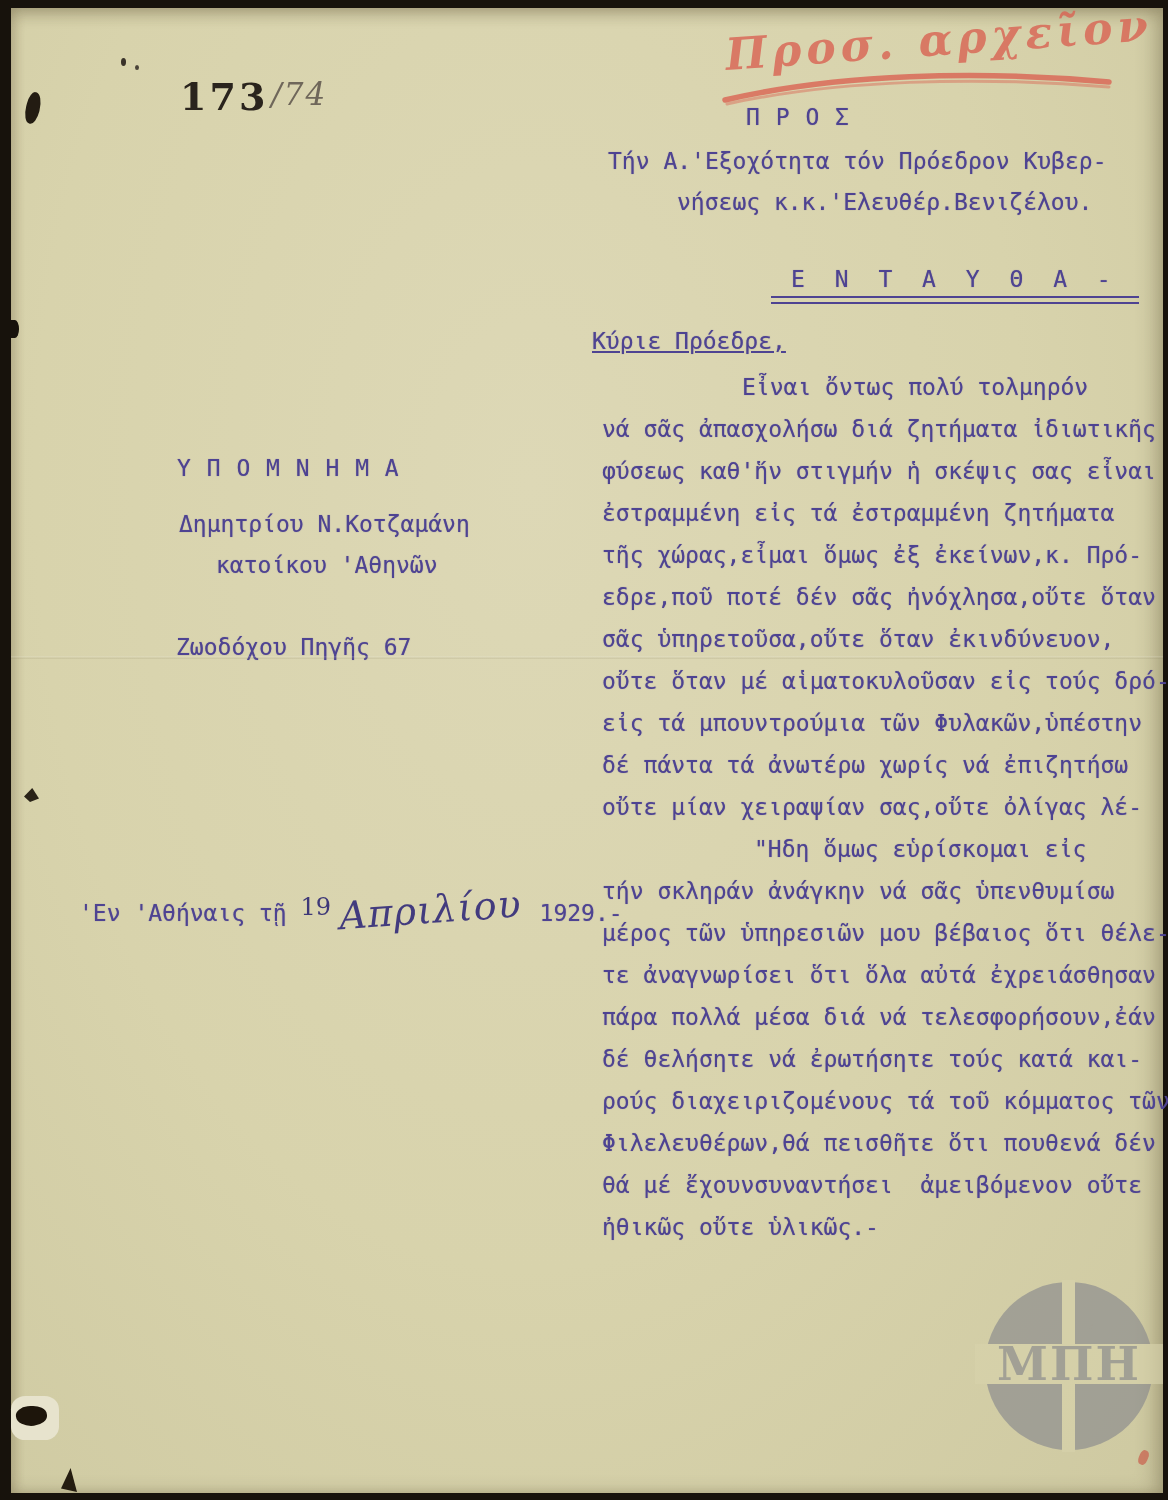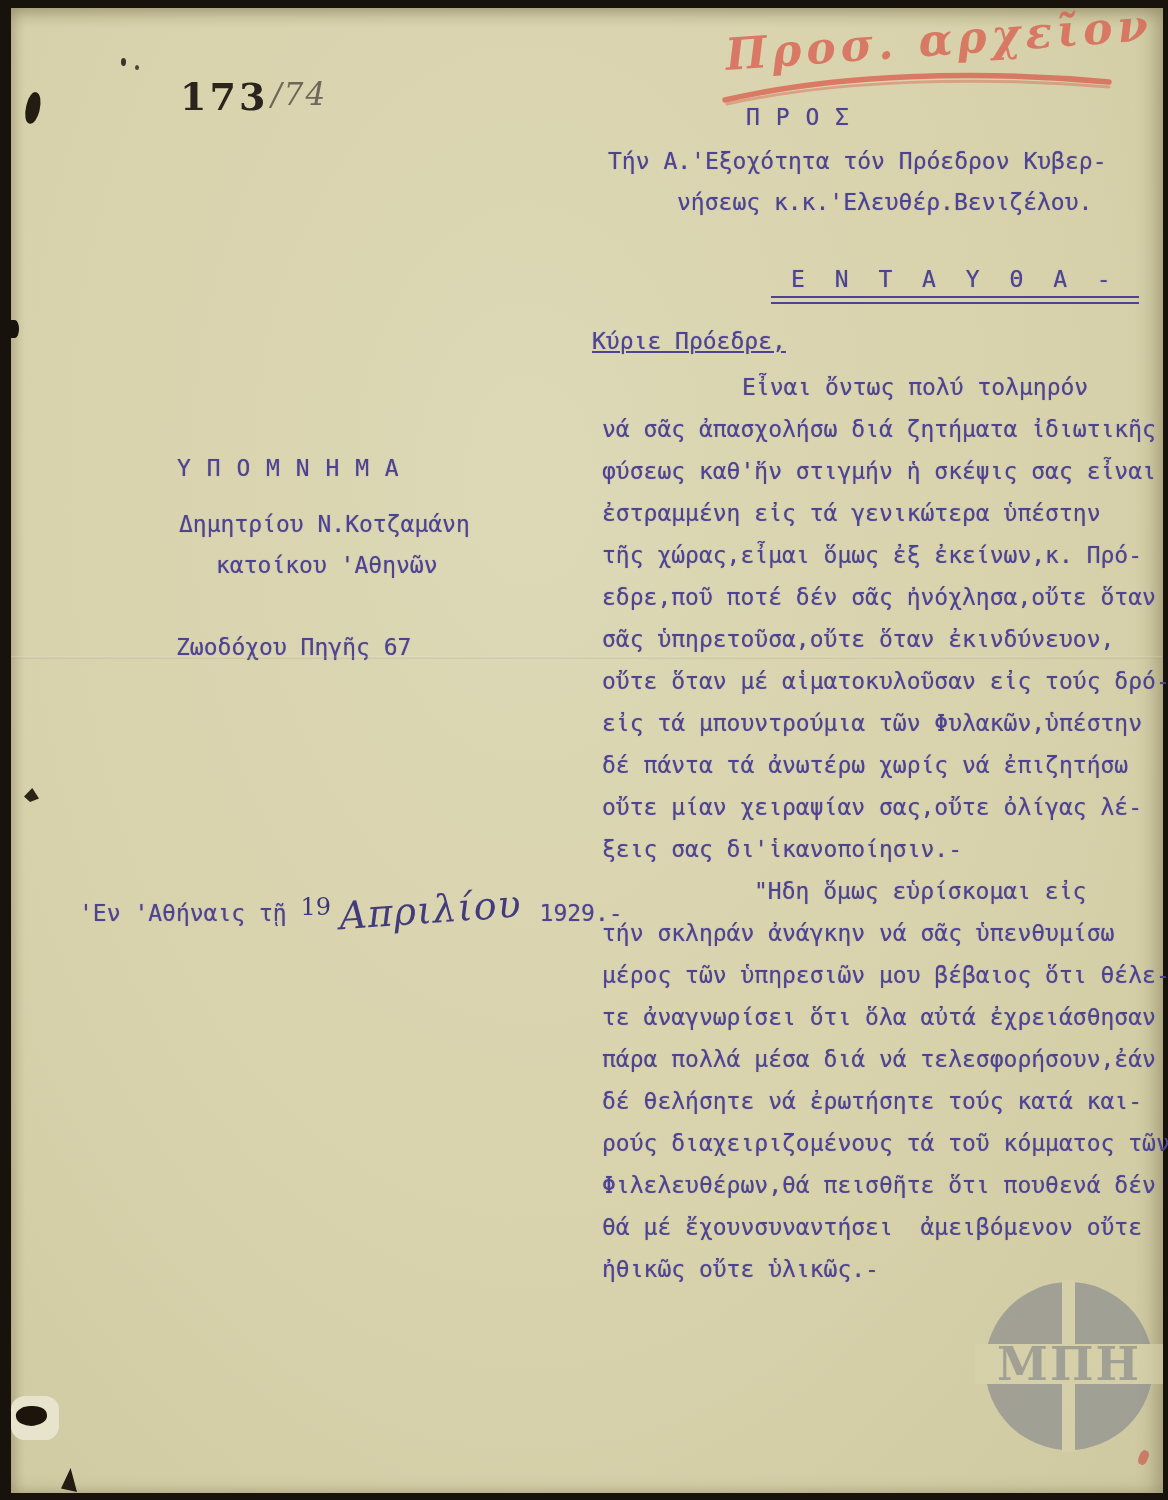--- a/index.html
+++ b/index.html
@@ -114,29 +114,28 @@
   <div class="typed pros-heading">Π Ρ Ο Σ</div>
   <div class="typed addr-line1">Τήν Α.'Εξοχότητα τόν Πρόεδρον Κυβερ-</div>
   <div class="typed addr-line2">νήσεως κ.κ.'Ελευθέρ.Βενιζέλου.</div>
   <div class="typed entautha">Ε Ν Τ Α Υ Θ Α -</div>
 
   <div class="typed salutation">Κύριε Πρόεδρε,</div>
   <div class="letter-body">
       <div class="bline" style="padding-left: 140px;"><span>Εἶναι ὄντως πολύ τολμηρόν</span></div>
       <div class="bline"><span>νά σᾶς ἀπασχολήσω διά ζητήματα ἰδιωτικῆς</span></div>
       <div class="bline"><span>φύσεως καθ'ἥν στιγμήν ἡ σκέψις σας εἶναι</span></div>
-      <div class="bline"><span>ἐστραμμένη εἰς τά γενικώτερα ὑπέστην</span></div>
+      <div class="bline"><span>ἐστραμμένη εἰς τά ἐστραμμένη ζητήματα</span></div>
       <div class="bline"><span>τῆς χώρας,εἶμαι ὅμως ἐξ ἐκείνων,κ. Πρό-</span></div>
       <div class="bline"><span>εδρε,ποῦ ποτέ δέν σᾶς ἠνόχλη</span><span class="u">σα,οὔτε ὅταν</span></div>
       <div class="bline"><span class="u">σᾶς ὑπηρετοῦσα,οὔτε ὅταν ἐκινδύνευον,</span></div>
       <div class="bline"><span class="u">οὔτε ὅταν μέ αἱματοκυλοῦσαν εἰς τούς δρό-</span></div>
       <div class="bline"><span class="u">εἰς τά μπουντρούμια τῶν Φυλακῶν,</span><span>ὑπέστην</span></div>
       <div class="bline"><span>δέ πάντα τά ἀνωτέρω χωρίς νά ἐπιζητήσω</span></div>
       <div class="bline"><span>οὔτε μίαν χειραψίαν σας,οὔτε ὀλίγας λέ-</span></div>
-      <div class="bline"><span>ξεις σας δι'ἱκανοποίησιν.-</span></div>
       <div class="bline" style="padding-left: 152px;"><span>"Ηδη ὅμως εὑρίσκομαι εἰς</span></div>
       <div class="bline"><span>τήν σκληράν ἀνάγκην νά σᾶς ὑπενθυμίσω</span></div>
       <div class="bline"><span>μέρος τῶν ὑπηρεσιῶν μου βέβαιος ὅτι θέλε-</span></div>
       <div class="bline"><span>τε ἀναγνωρίσει ὅτι ὅλα αὐτά ἐχρειάσθησαν</span></div>
       <div class="bline"><span>πάρα πολλά μέσα διά νά τελεσφορήσουν,ἐάν</span></div>
       <div class="bline"><span>δέ θελήσητε νά ἐρωτήσητε τούς κατά και-</span></div>
       <div class="bline"><span>ρούς διαχειριζομένους τά τοῦ κόμματος τῶν</span></div>
       <div class="bline"><span>Φιλελευθέρων,θά πεισθῆτε ὅτι πουθενά δέν</span></div>
       <div class="bline"><span>θά μέ ἔχουνσυναντήσει  ἀμειβόμενον οὔτε</span></div>
       <div class="bline"><span>ἠθικῶς οὔτε ὑλικῶς.-</span></div>

